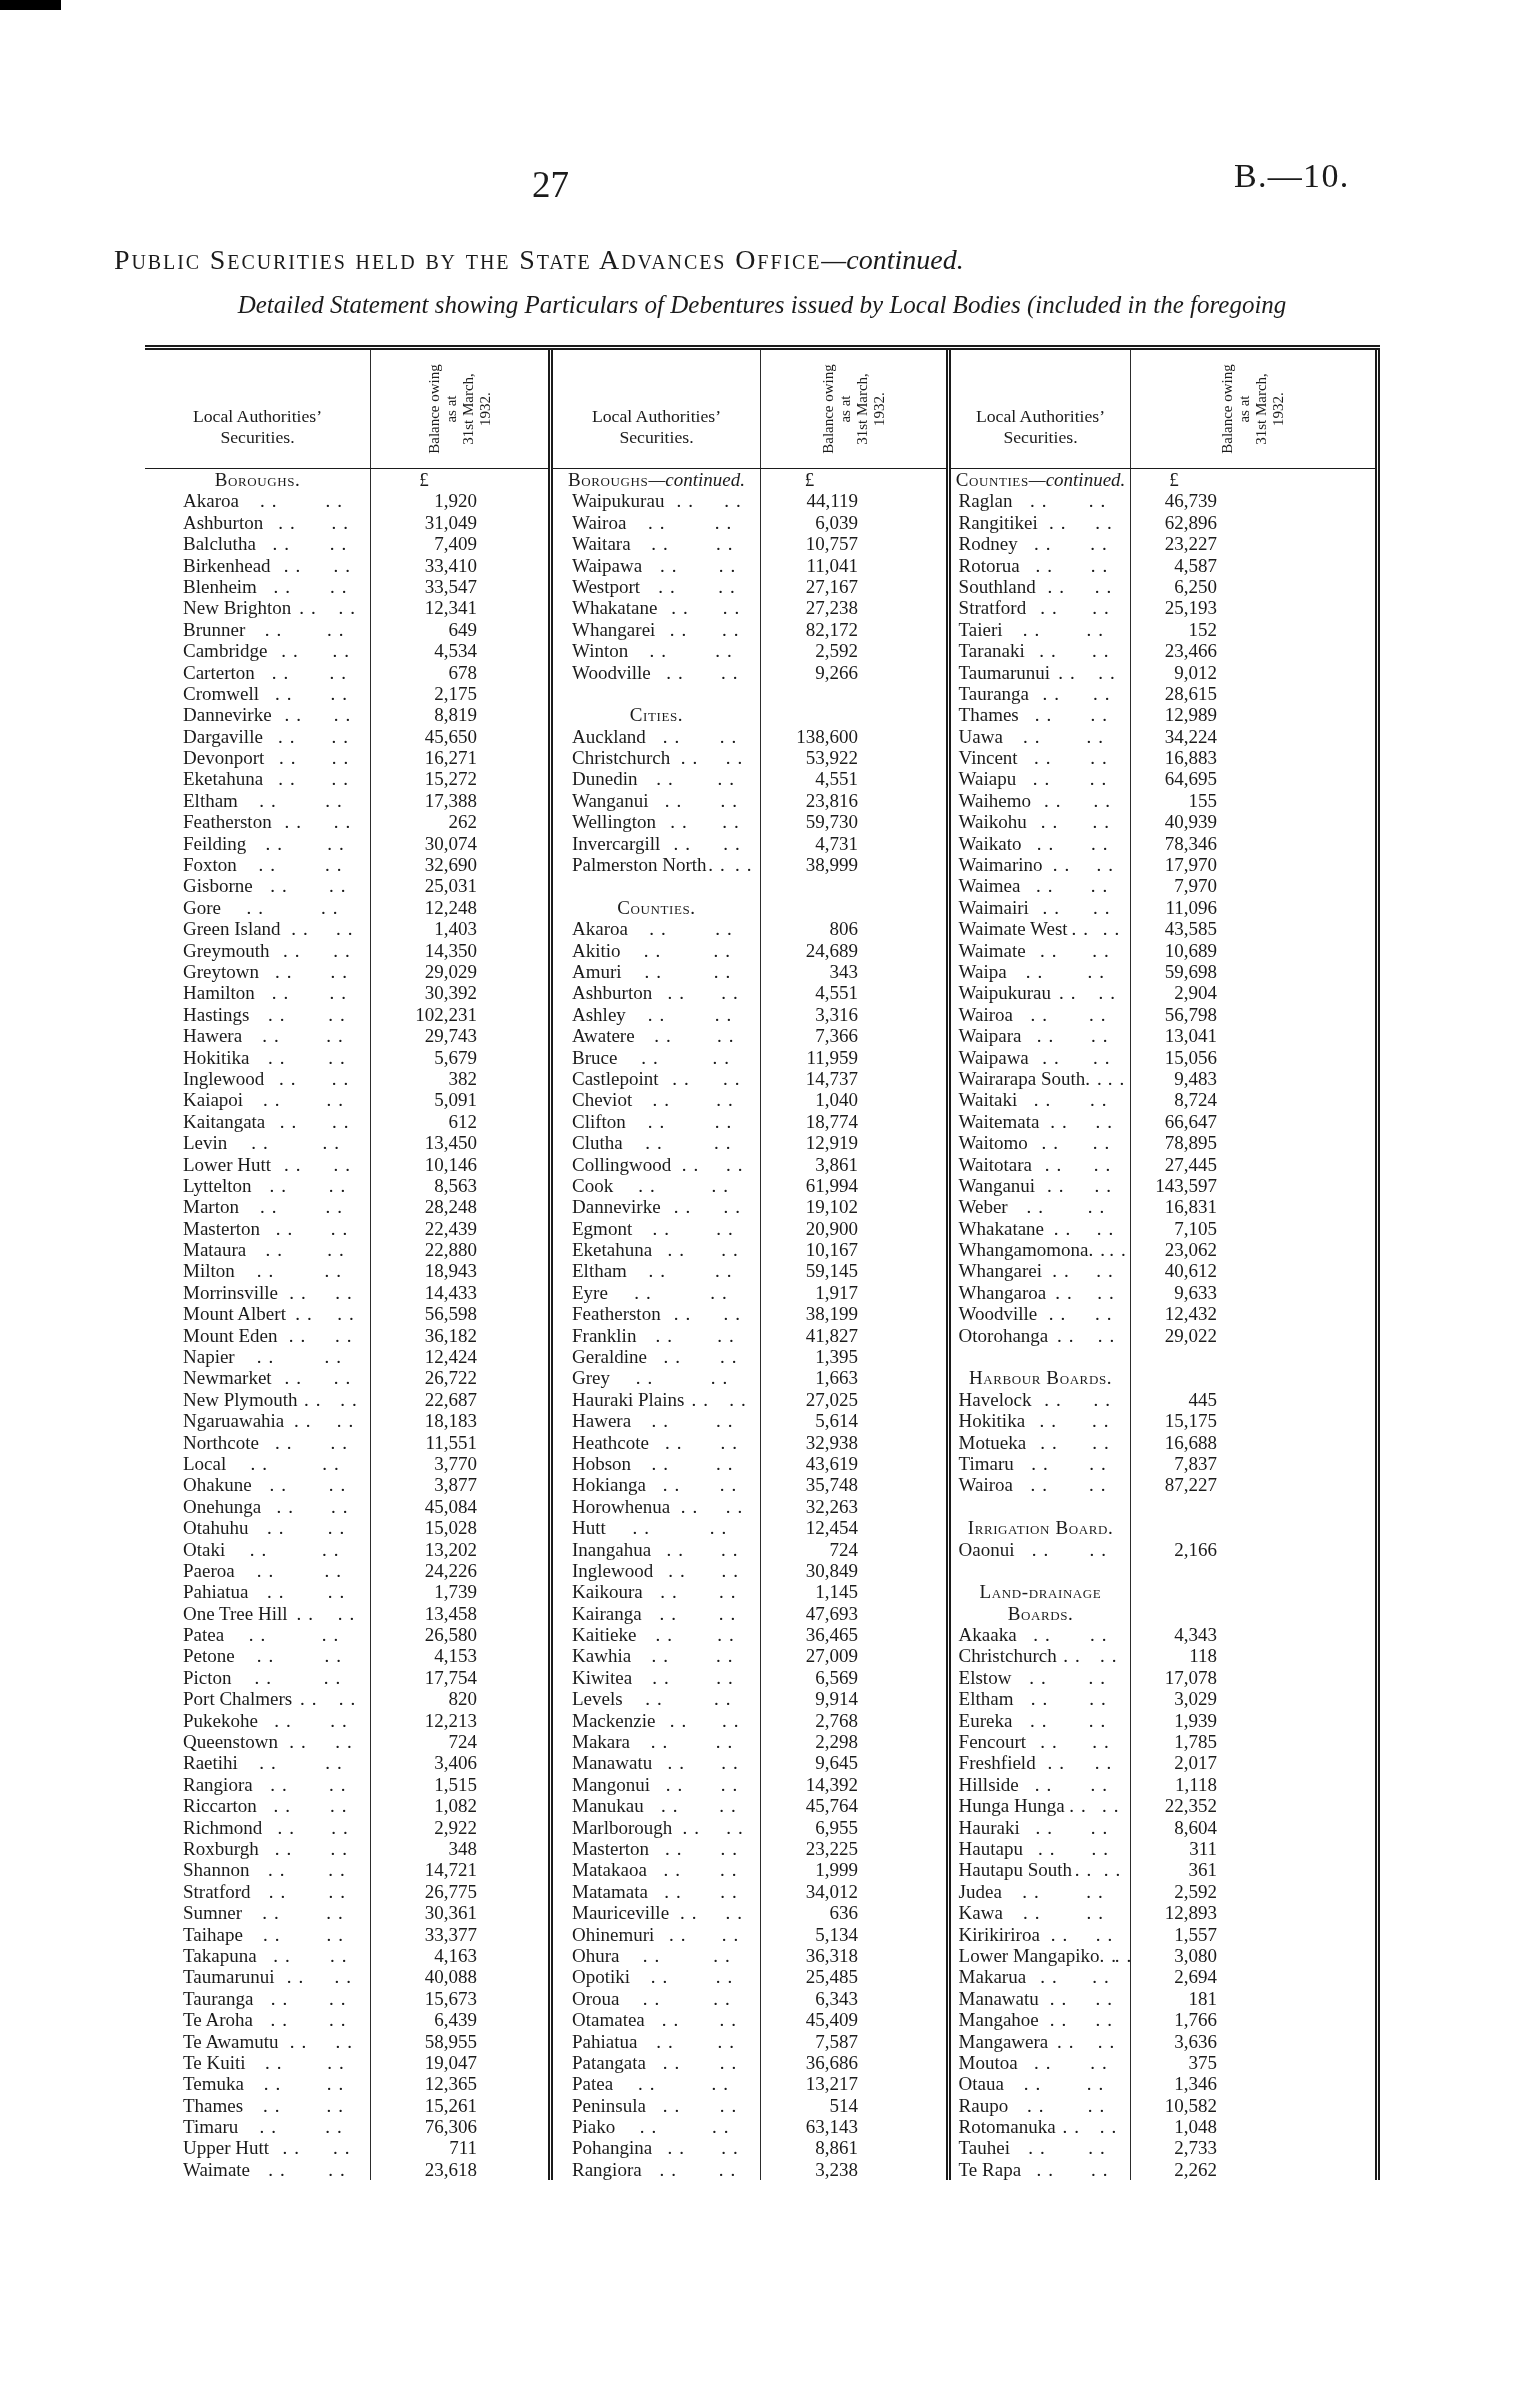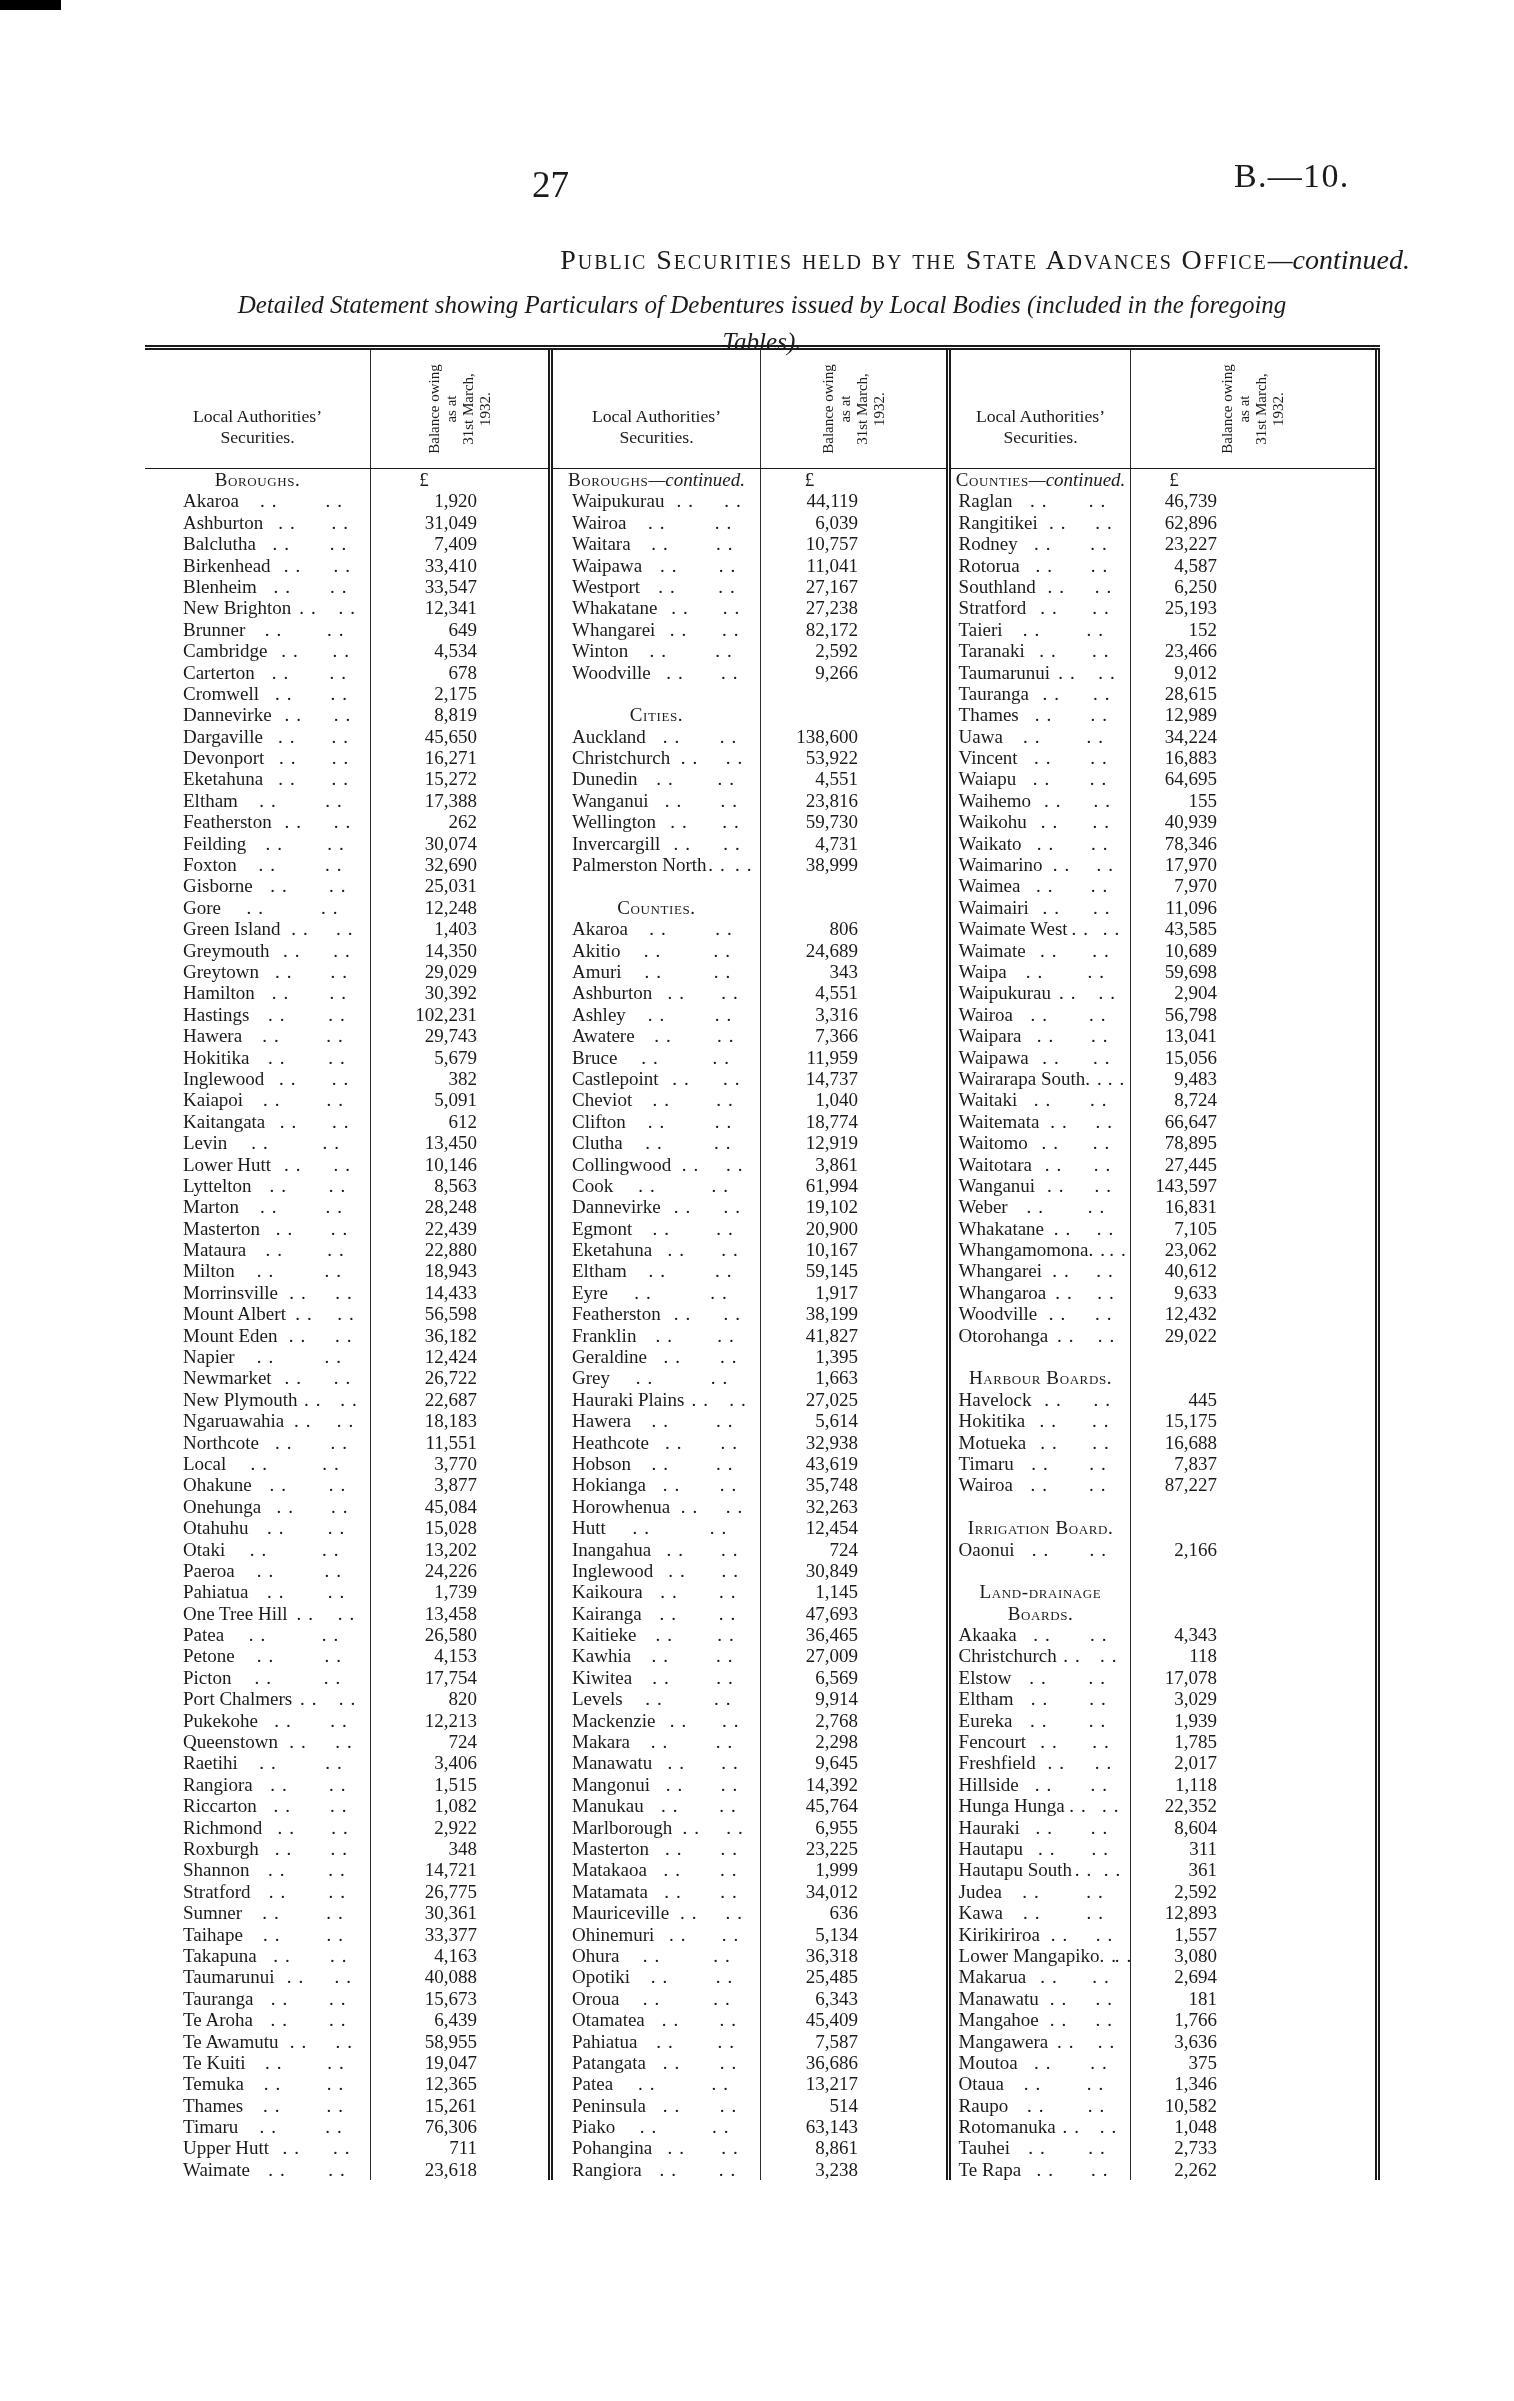--- a/index.html
+++ b/index.html
@@ -5,21 +5,21 @@
   html,body{margin:0;padding:0;}
   body{
     width:1515px;height:2401px;position:relative;
     background:#ffffff;color:#1b1b1b;
     font-family:"Liberation Serif","DejaVu Serif",serif;
     overflow:hidden;
   }
   .artifact{position:absolute;left:0;top:0;width:61px;height:10px;background:#000;}
   .pageno{position:absolute;top:163px;left:532px;width:139px;text-align:left;font-size:37px;}
   .docref{position:absolute;top:157px;left:1234px;font-size:34px;letter-spacing:1.3px;}
-  .title{position:absolute;top:244px;left:114px;width:1296px;text-align:right;font-size:28px;white-space:nowrap;}
+  .title{position:absolute;top:244px;left:114px;width:1296px;text-align:left;font-size:28px;white-space:nowrap;}
   .sc{font-variant:small-caps;}
   .title .sc{letter-spacing:1.9px;}
   .it{font-style:italic;font-variant:normal;letter-spacing:0;}
   .subtitle{position:absolute;top:286px;left:95px;width:1334px;text-align:center;
     font-style:italic;font-size:25px;line-height:37px;}
   
   .table{position:absolute;top:345px;left:145px;width:1235px;display:flex;
     border-top:5.7px double #1b1b1b;}
   .pair{box-sizing:border-box;border-right:5.7px double #1b1b1b;display:flex;flex-direction:column;}
   .p1{width:408px;}.p2{width:398px;}.p3{width:429px;}
@@ -53,21 +53,20 @@
 
 <div class="artifact"></div>
 
 <div class="pageno">27</div>
 <div class="docref">B.—10.</div>
 
 <div class="title"><span class="sc">Public Securities held by the State Advances Office</span><span class="it">—continued.</span></div>
 
 <div class="subtitle">
   <div>Detailed Statement showing Particulars of Debentures issued by Local Bodies (included in the foregoing</div>
-  <div>Tables).</div>
 </div>
 
 <div class="table">
 
   <div class="pair p1">
     <div class="phead">
       <div class="hname">
         <div>Local Authorities’</div>
         <div>Securities.</div>
       </div>

